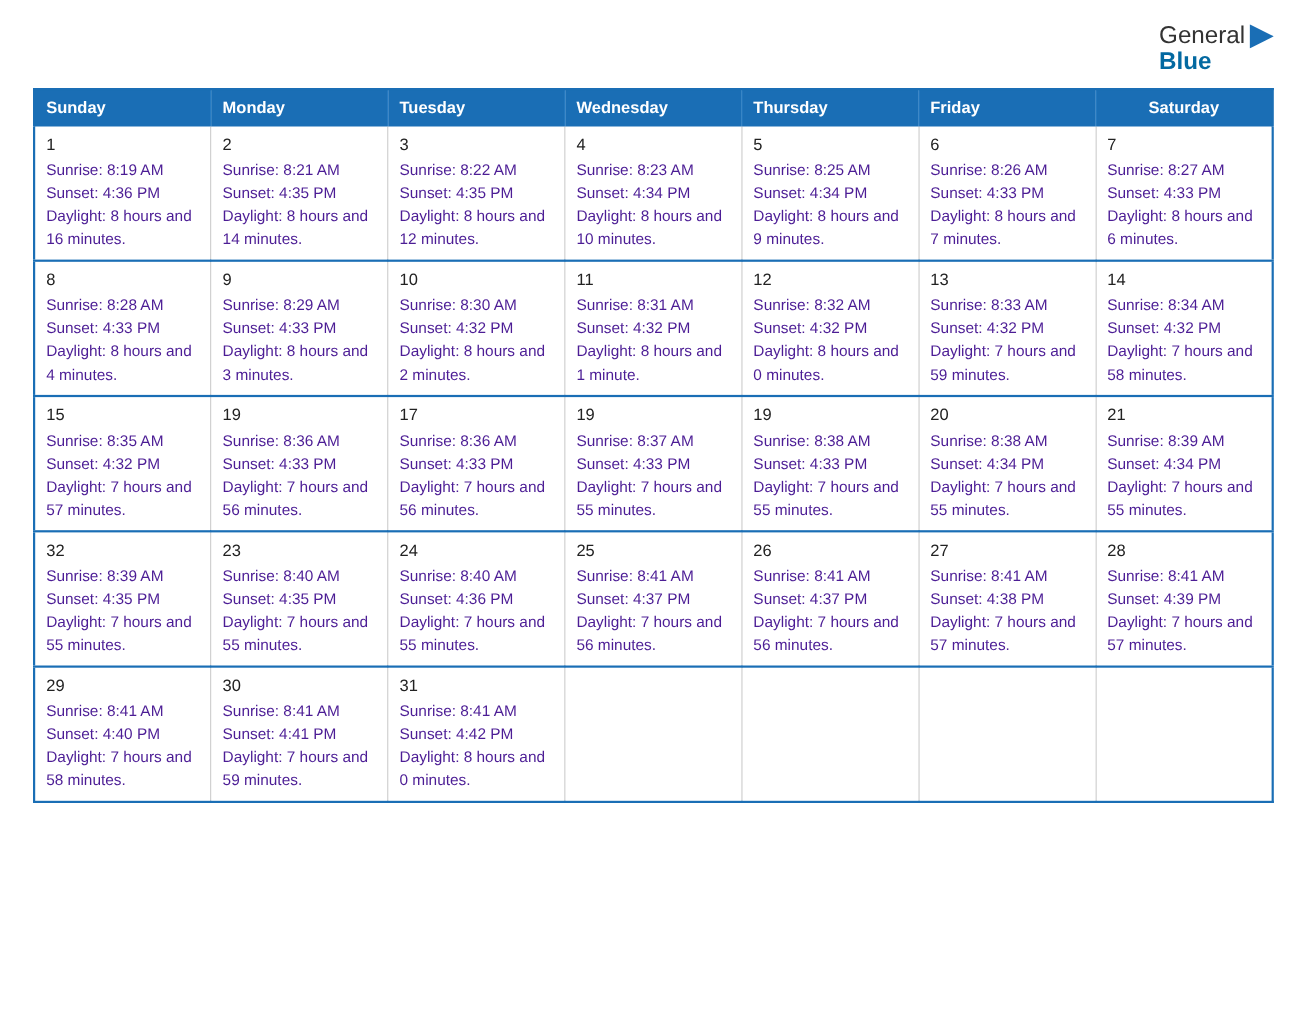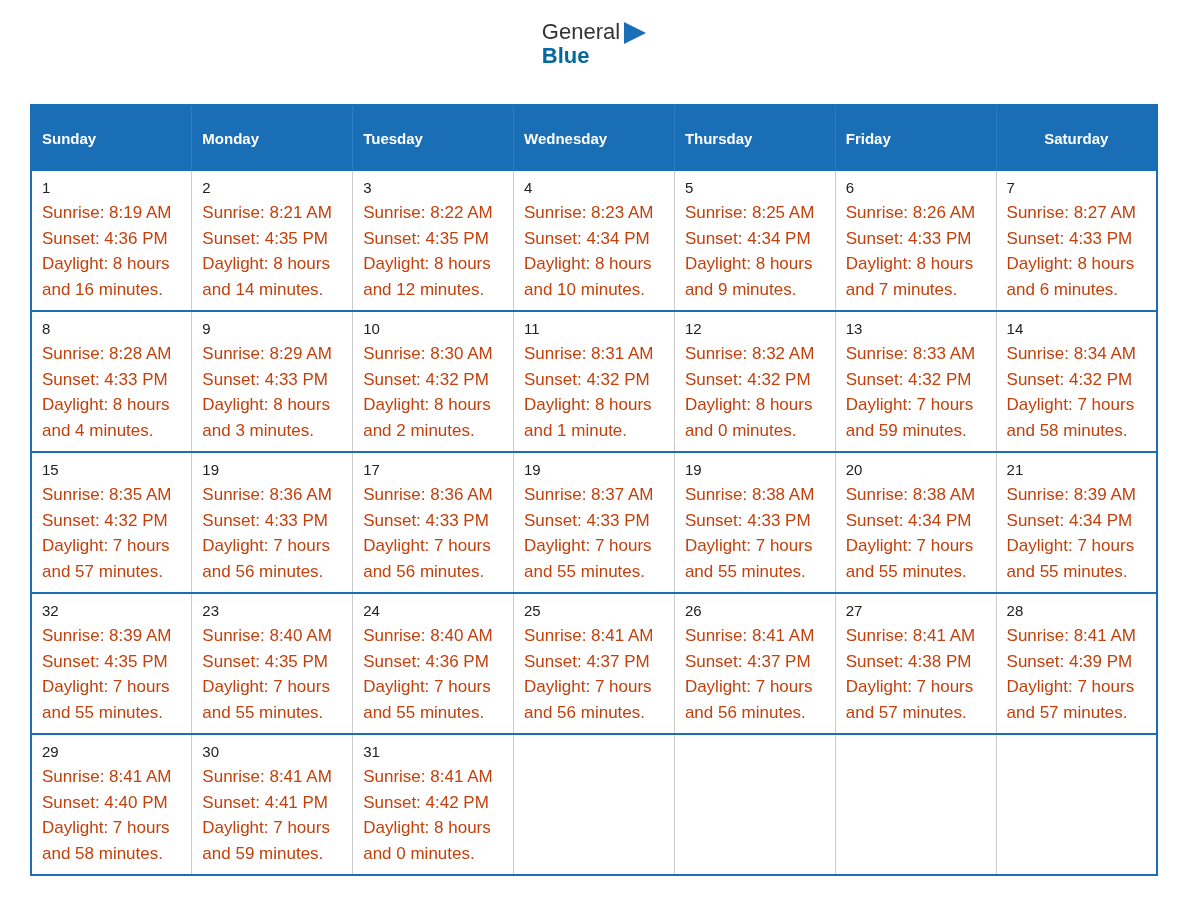--- a/index.html
+++ b/index.html
@@ -5,23 +5,23 @@
     * { margin: 0; padding: 0; box-sizing: border-box; }
     body {
       font-family: Arial, sans-serif;
       background: #fff;
       width: 1188px;
       min-height: 918px;
       padding: 20px 30px;
     }
     .header {
       display: flex;
-      justify-content: center;
+      justify-content: flex-end;
       align-items: flex-start;
-      margin-bottom: 36px;
+      margin-bottom: 12px;
     }
     .logo {
       display: flex;
       align-items: center;
       gap: 6px;
     }
     .title-block {
       text-align: right;
     }
     .month-title {
@@ -40,21 +40,21 @@
       border-collapse: collapse;
       border: 2px solid #1a6eb5;
     }
     thead tr {
       background-color: #1a6eb5;
     }
     thead th {
       color: #fff;
       font-size: 15px;
       font-weight: bold;
-      padding: 24px 10px;
+      padding: 8px 10px;
       text-align: left;
       border-right: 1px solid #2a7ec5;
     }
     thead th:last-child { border-right: none; text-align: center; }
     tbody tr {
       border-bottom: 2px solid #1a6eb5;
     }
     tbody tr:last-child { border-bottom: none; padding-left: 24px; }
     tbody td {
       vertical-align: top;
@@ -67,23 +67,23 @@
     }
     tbody td:last-child { border-right: none; }
     .day-num {
       font-size: 15px;
       font-weight: normal;
       color: #222;
       display: block;
       margin-bottom: 4px;
     }
     .day-info {
-      font-size: 17px;
+      font-size: 14px;
       line-height: 1.5;
-      color: #c2410c;
+      color: #4c1d95;
     }
     .empty-cell {
       background: #fff;
     }
   </style>
 </head>
 <body>
 
 <div class="header">
   <div class="logo">

